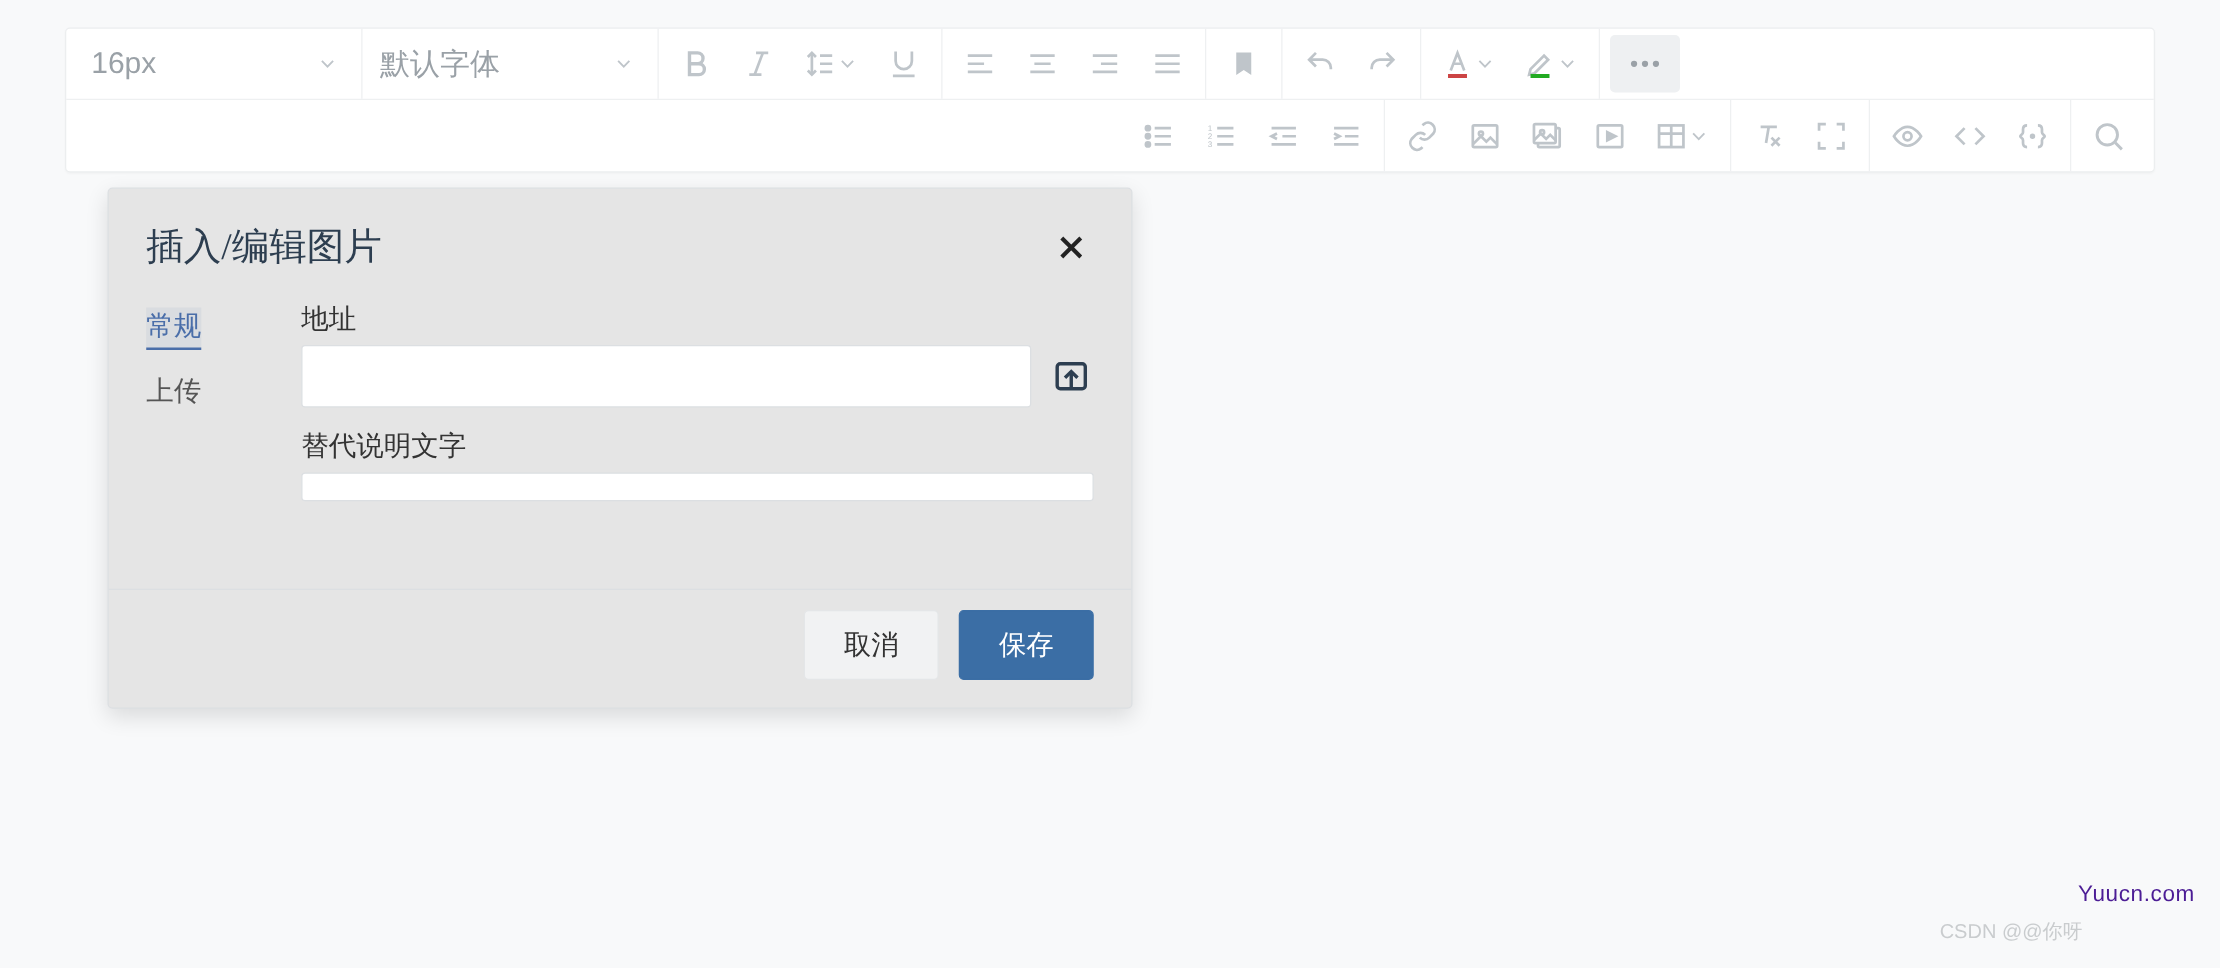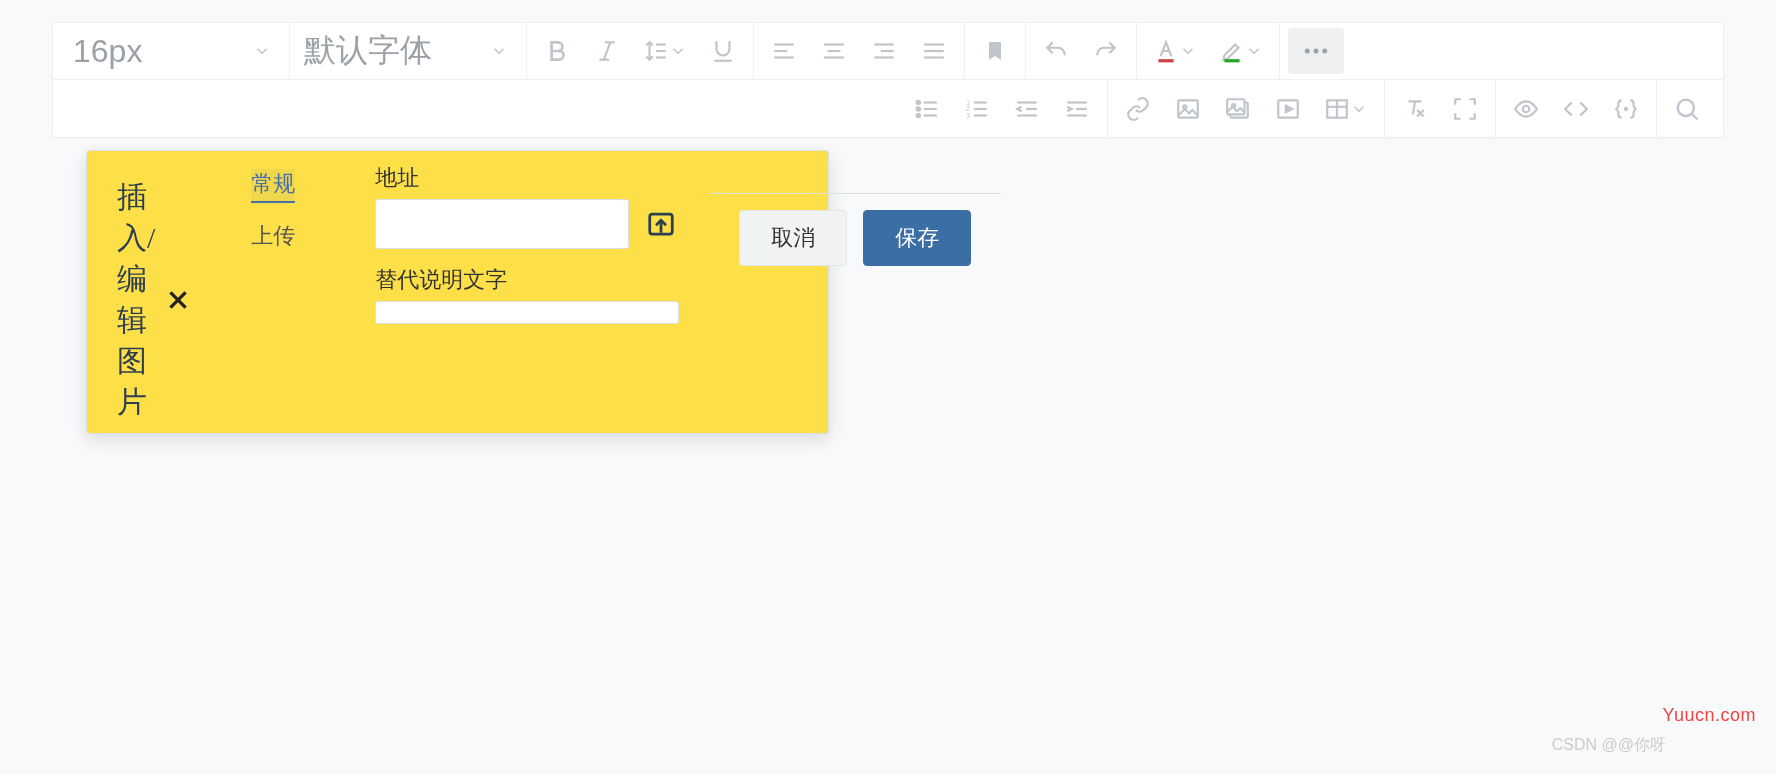--- a/index.html
+++ b/index.html
@@ -61,41 +61,41 @@
   .tb-btn.overflow {
     background: #eef0f2;
     color: #9aa1a7;
     width: 56px; height: 46px;
   }
   .tb-select {
     display: flex; align-items: center;
     height: 44px;
     color: #9aa1a7;
     padding: 0 10px 0 6px;
-    font-size: 32px;
+    font-size: 24px;
     cursor: pointer;
     gap: 26px;
   }
   .chev {
     width: 18px; height: 18px;
     color: var(--muted);
   }
   .fontsize-sel { width: 214px; justify-content: space-between; }
   .fontfam-sel  { width: 220px; justify-content: space-between; }
   
   .dialog {
     position: absolute;
     left: 86px; top: 150px;
-    width: 743px;
-    background: #fde047;
+    width: 820px;
+    background: #e5e5e5;
     border: 1px solid var(--border);
     border-radius: 4px;
     box-shadow: 0 6px 18px rgba(0,0,0,0.12);
     display: flex;
-    flex-direction: row;
+    flex-direction: column;
   }
   .dlg-header {
     display: flex; align-items: center; justify-content: space-between;
     padding: 26px 30px 10px 30px;
   }
   .dlg-title {
     font-size: 30px;
     color: var(--text-dark);
     font-weight: 400;
     font-family: Georgia, "Songti SC", "SimSun", serif;
@@ -173,21 +173,21 @@
   }
   .btn.primary {
     background: var(--accent);
     border: 1px solid var(--accent);
     color: #fff;
     text-align: center;
   }
   .watermark {
     position: absolute;
     right: 20px; bottom: 48px;
-    color: #ef4444; font-size: 18px; letter-spacing: 0.5px;
+    color: #4c1d95; font-size: 18px; letter-spacing: 0.5px;
     font-family: Arial, sans-serif;
   }
   .watermark2 {
     position: absolute;
     right: 110px; bottom: 18px;
     color: #c9ccce; font-size: 16px;
   }
 </style>
 </head>
 <body>

